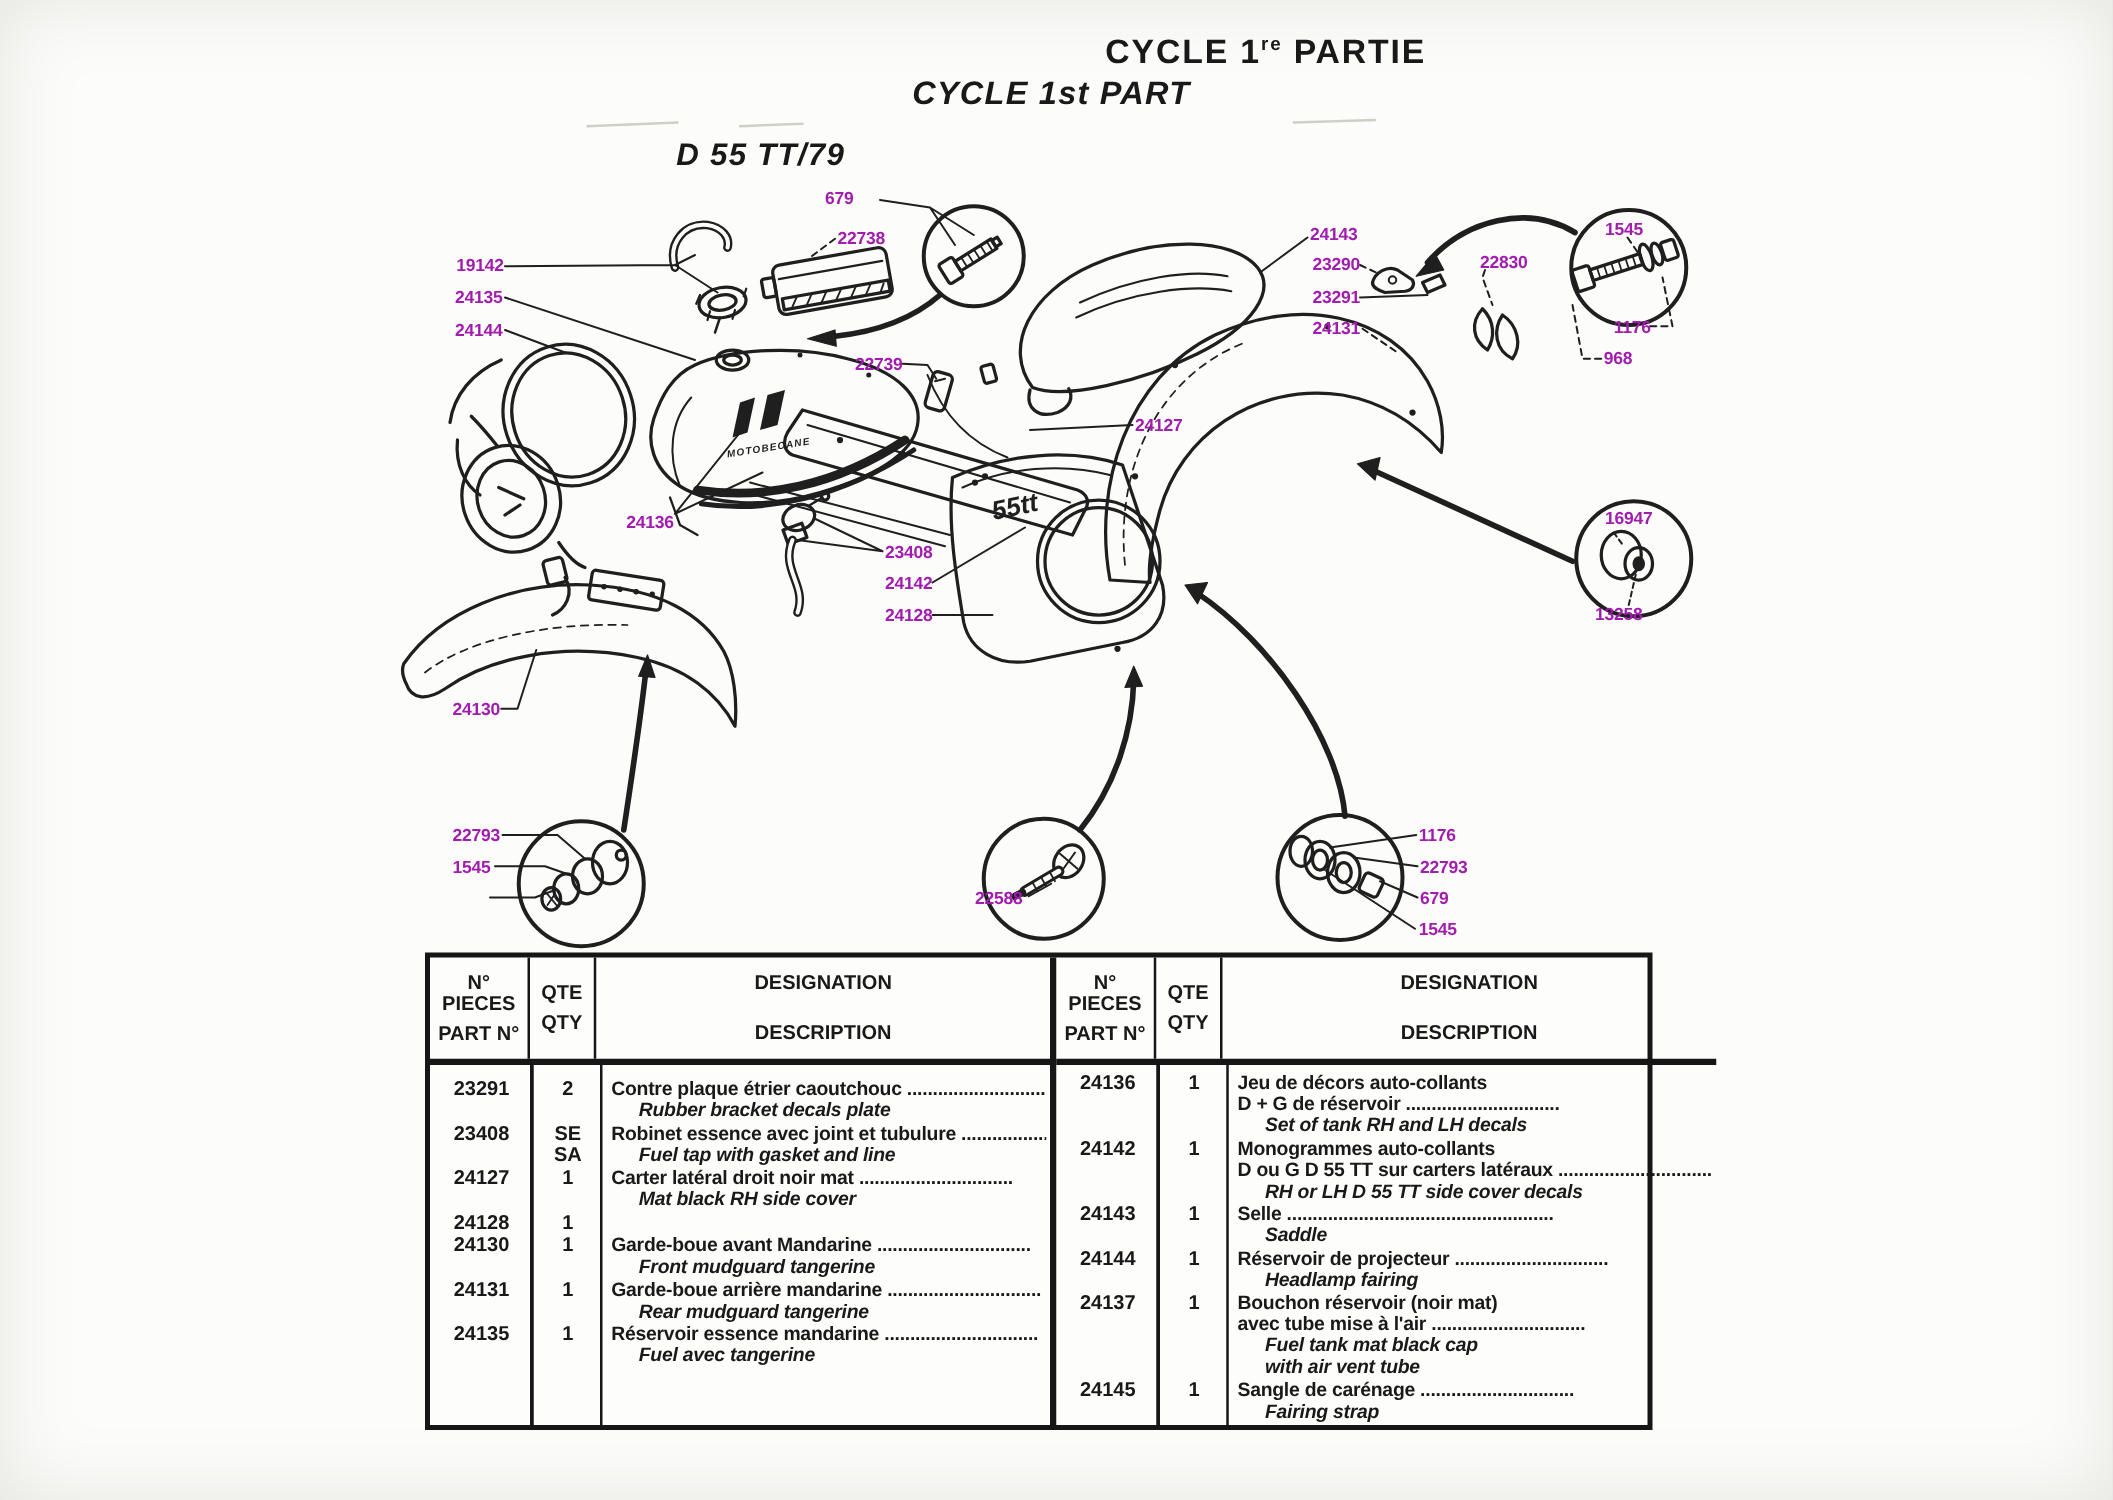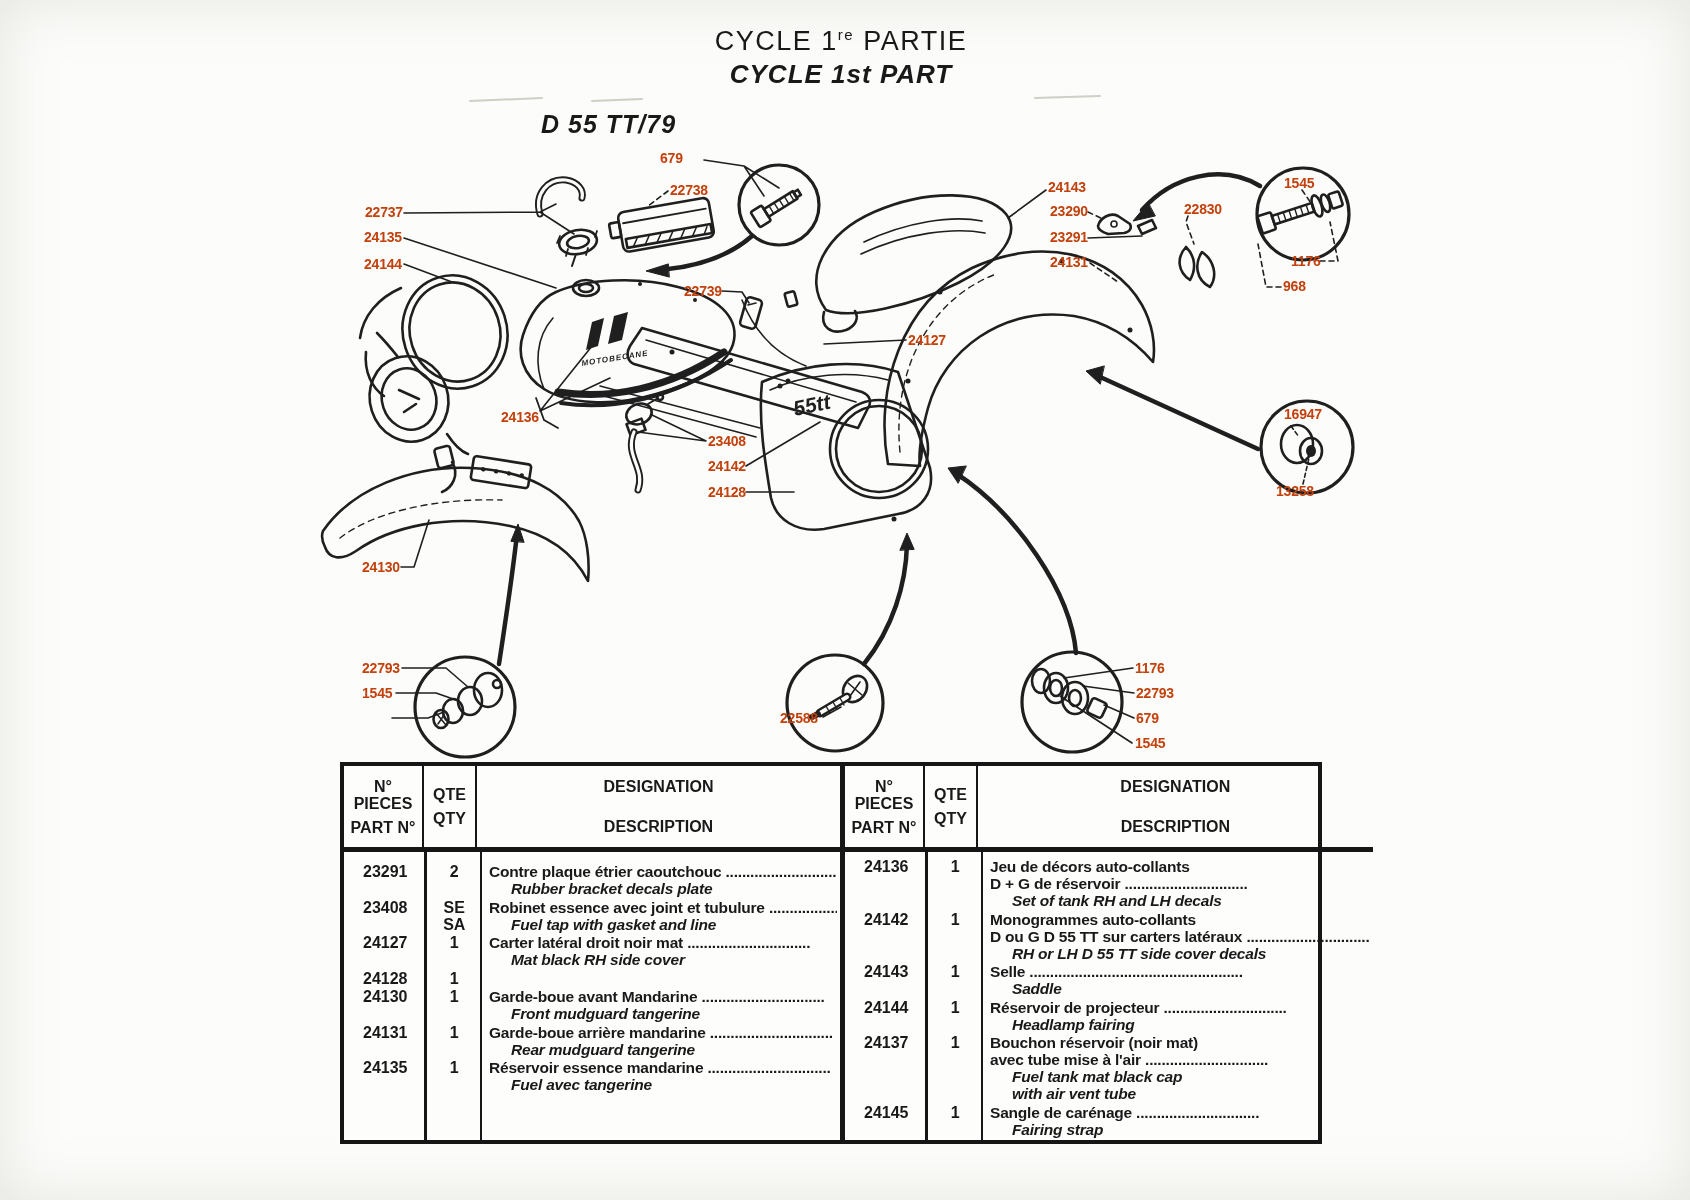--- a/index.html
+++ b/index.html
@@ -1,27 +1,27 @@
 <!DOCTYPE html>
 <html><head>
 <meta charset="utf-8">
 <style>
   html,body{margin:0;padding:0;background:#e9e9e6;}
   .page{position:relative;width:1690px;height:1200px;background:#fcfcfa;overflow:hidden;
         font-family:"Liberation Sans",sans-serif;color:#191919;
         box-shadow:inset 0 0 60px rgba(120,120,110,0.18);}
   .title-block{position:absolute;left:541px;top:26px;width:600px;text-align:center;}
-  .title-fr{font-size:27px;font-weight:normal;letter-spacing:1.5px;}
+  .title-fr{font-size:27px;font-weight:bold;letter-spacing:1.5px;text-align:right;}
   .title-fr sup{font-size:15px;}
   .title-en{font-size:26px;font-weight:bold;font-style:italic;letter-spacing:1px;margin-top:2px;}
   .model{position:absolute;left:541px;top:110px;width:600px;text-align:left;
          font-size:25px;font-weight:bold;font-style:italic;letter-spacing:1px;}
   svg.diagram{position:absolute;left:0;top:0;}
   .plabel{position:absolute;font-weight:bold;font-size:14px;line-height:14px;
-          letter-spacing:-0.2px;white-space:nowrap;color:#c2410c;}
+          letter-spacing:-0.2px;white-space:nowrap;color:#a21caf;}
   
   .ptable{position:absolute;left:340px;top:762px;width:982px;height:382px;
           border:4px solid #161616;box-sizing:border-box;display:flex;background:rgba(255,255,255,0.35);}
   .t-half{display:flex;flex-direction:column;box-sizing:border-box;position:relative;}
   .t-left{width:501px;border-right:5px solid #161616;}
   .t-right{flex:1;}
   .t-hdr{display:flex;border-bottom:5px solid #161616;height:86px;box-sizing:border-box;flex:none;}
   .hc{display:flex;flex-direction:column;align-items:center;justify-content:center;
       font-weight:bold;font-size:16px;line-height:17px;box-sizing:border-box;text-align:center;}
   .hc-num{width:80px;border-right:2.5px solid #161616;}
@@ -278,21 +278,21 @@
       <path d="M823 717 L841 707"></path>
       <path d="M1133 668 L1064 678"></path>
       <path d="M1134 693 L1083 686"></path>
       <path d="M1134 718 L1104 705"></path>
       <path d="M1132 743 L1060 696"></path>
     </g>
   </svg>
 
   <div class="plabel" style="left:660px;top:151px">679</div>
   <div class="plabel" style="left:670px;top:183px">22738</div>
-  <div class="plabel" style="left:365px;top:205px">22737</div>
+  <div class="plabel" style="left:365px;top:205px">19142</div>
   <div class="plabel" style="left:364px;top:230px">24135</div>
   <div class="plabel" style="left:364px;top:257px">24144</div>
   <div class="plabel" style="left:684px;top:284px">22739</div>
   <div class="plabel" style="left:1048px;top:180px">24143</div>
   <div class="plabel" style="left:1050px;top:204px">23290</div>
   <div class="plabel" style="left:1050px;top:230px">23291</div>
   <div class="plabel" style="left:1184px;top:202px">22830</div>
   <div class="plabel" style="left:1284px;top:176px">1545</div>
   <div class="plabel" style="left:1291px;top:254px">1176</div>
   <div class="plabel" style="left:1283px;top:279px">968</div>

